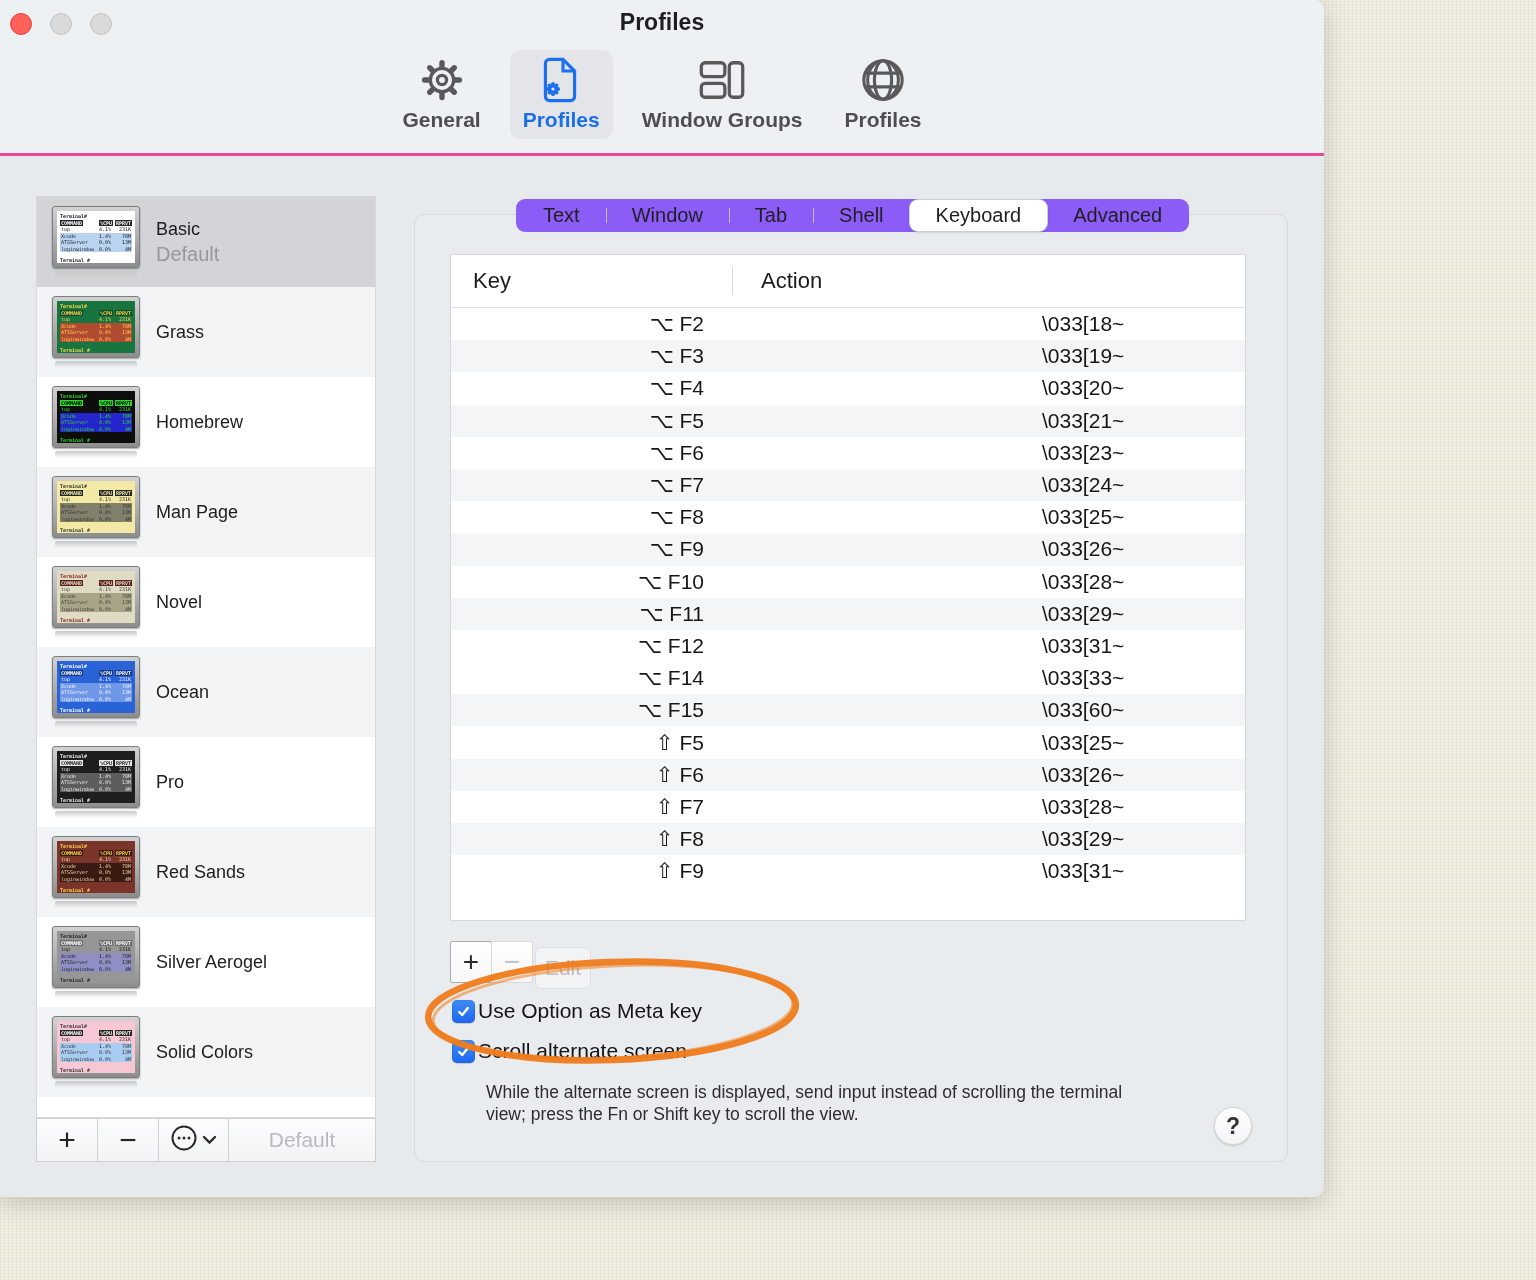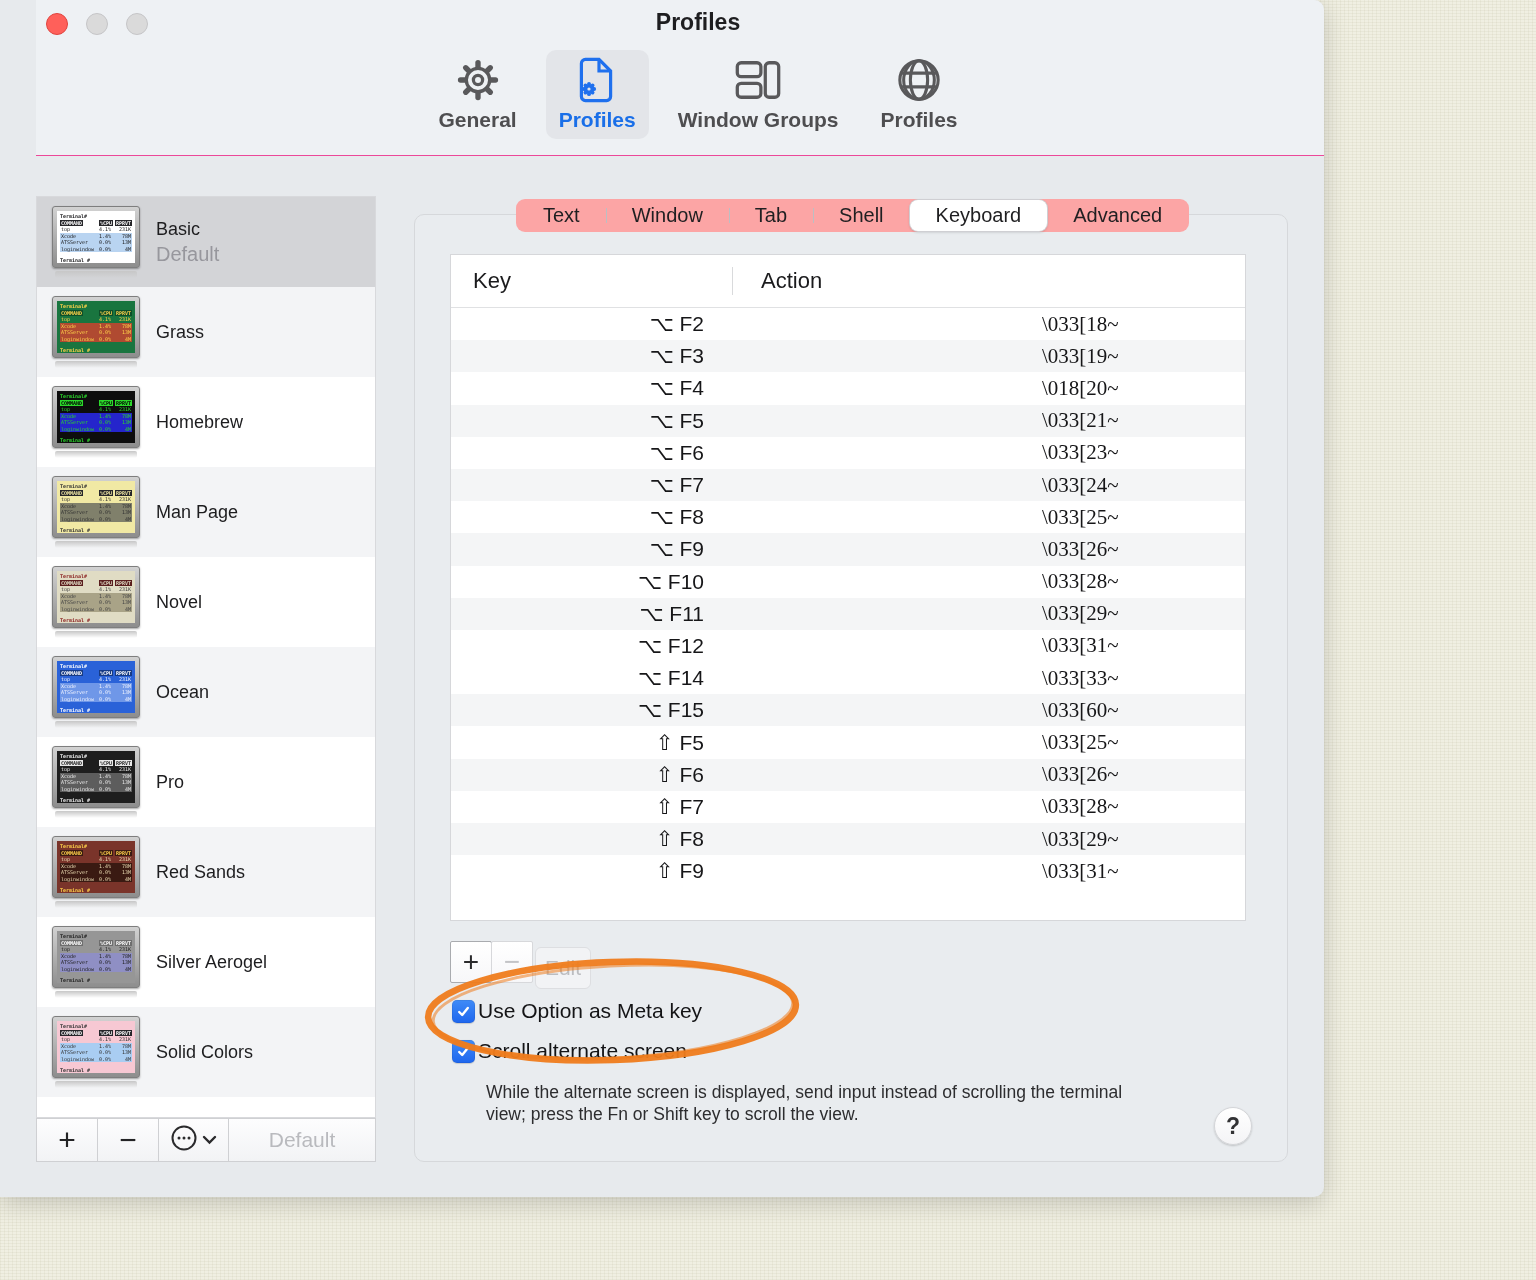--- a/index.html
+++ b/index.html
@@ -17,21 +17,21 @@
   
   .window {
     position:absolute; left:0; top:0; width:1324px; height:1197px;
     background:#e7eaed; border-radius:0 10px 10px 0; overflow:hidden;
     box-shadow: 0 6px 24px rgba(0,0,0,.18);
   }
 
   
   .titlebar {
     position:absolute; left:0; top:0; width:100%; height:156px;
-    background:#eef1f4; border-bottom:1px solid #ec4899;margin-left:36px;
+    background:#eef1f4; border-bottom:3px solid #ec4899;
   }
   .traffic { position:absolute; top:13px; left:10px; display:flex; gap:18px; }
   .light { width:22px; height:22px; border-radius:50%; }
   .light-close { background:#ff605a; border:1px solid #e0443e; }
   .light-gray  { background:#dadada; border:1px solid #c5c5c7; }
   .window-title {
     position:absolute; top:9px; left:0; width:100%; text-align:center;
     font-size:23px; font-weight:700; color:#1e1e20;
   }
   .toolbar-items {
@@ -103,21 +103,21 @@
   
   .groupbox {
     position:absolute; left:414px; top:214px; width:874px; height:948px;
     background:#e9ecef; border:1px solid #d6d8db; border-radius:10px;
   }
 
   
   .tabs {
     position:absolute; left:516px; top:199px; height:33px;
     display:flex; align-items:stretch;
-    background:#fca5a5; border-radius:9px; padding:1px; z-index:5;
+    background:#8b5cf6; border-radius:9px; padding:1px; z-index:5;
   }
   .tab { display:flex; align-items:center; padding:0 26px; font-size:20px; color:#1f1f21; position:relative; }
   .tab.sep::before {
     content:''; position:absolute; left:0; top:8px; bottom:8px; width:1px; background:#bcbfc3;
   }
   .tab.selected {
     background:#ffffff; border-radius:8px;
     box-shadow:0 0 0 1px #cfcfd3, 0 1px 3px rgba(0,0,0,.22);
   }
 
@@ -130,21 +130,21 @@
     height:53px; position:relative; border-bottom:1px solid #e0e1e3;
     display:flex; align-items:center; font-size:22px; color:#1b1b1d; background:#fff;
   }
   .col-key { padding-left:22px; }
   .col-action { position:absolute; left:310px; }
   .kb-col-divider { position:absolute; left:281px; top:12px; bottom:12px; width:1px; background:#d9dadc; }
   .kb-row { height:32.2px; display:flex; align-items:center; font-size:21px; color:#161618; }
   .kb-row.stripe { background:#f4f5f6; }
   .kb-key { width:281px; text-align:right; padding-right:28px; }
   .kb-key .mod { font-family:"DejaVu Sans", sans-serif; }
-  .kb-action { padding-left:310px; padding-left:0; margin-left:310px;font-family:Liberation Serif, serif; }
+  .kb-action { padding-left:310px; padding-left:0; margin-left:310px; }
 
   
   .table-actions { position:absolute; left:450px; top:941px; display:flex; align-items:flex-start; }
   .ta-btn { height:42px; display:flex; align-items:center; justify-content:center;
             background:linear-gradient(#ffffff,#f7f7f9); }
   .ta-add    { width:42px; border:1px solid #a9abaf; font-size:28px; color:#2a2a2c; border-radius:2px; }
   .ta-remove { width:42px; border:1px solid #d7d8db; border-left:1px solid #d7d8db; margin-left:-1px;
                font-size:28px; color:#c3c4c7; border-radius:2px; }
   .ta-edit   { width:56px; margin-left:2px; margin-top:6px; border:1px solid #dddee1; border-radius:6px;
                font-size:21px; color:#bcbdc0; background:#f2f3f5; }
@@ -692,21 +692,21 @@
         <div class="kb-row">
           <div class="kb-key"><span class="mod">⌥</span> F2</div>
           <div class="kb-action">\033[18~</div>
         </div>
         <div class="kb-row stripe">
           <div class="kb-key"><span class="mod">⌥</span> F3</div>
           <div class="kb-action">\033[19~</div>
         </div>
         <div class="kb-row">
           <div class="kb-key"><span class="mod">⌥</span> F4</div>
-          <div class="kb-action">\018[20~</div>
+          <div class="kb-action">\033[20~</div>
         </div>
         <div class="kb-row stripe">
           <div class="kb-key"><span class="mod">⌥</span> F5</div>
           <div class="kb-action">\033[21~</div>
         </div>
         <div class="kb-row">
           <div class="kb-key"><span class="mod">⌥</span> F6</div>
           <div class="kb-action">\033[23~</div>
         </div>
         <div class="kb-row stripe">

